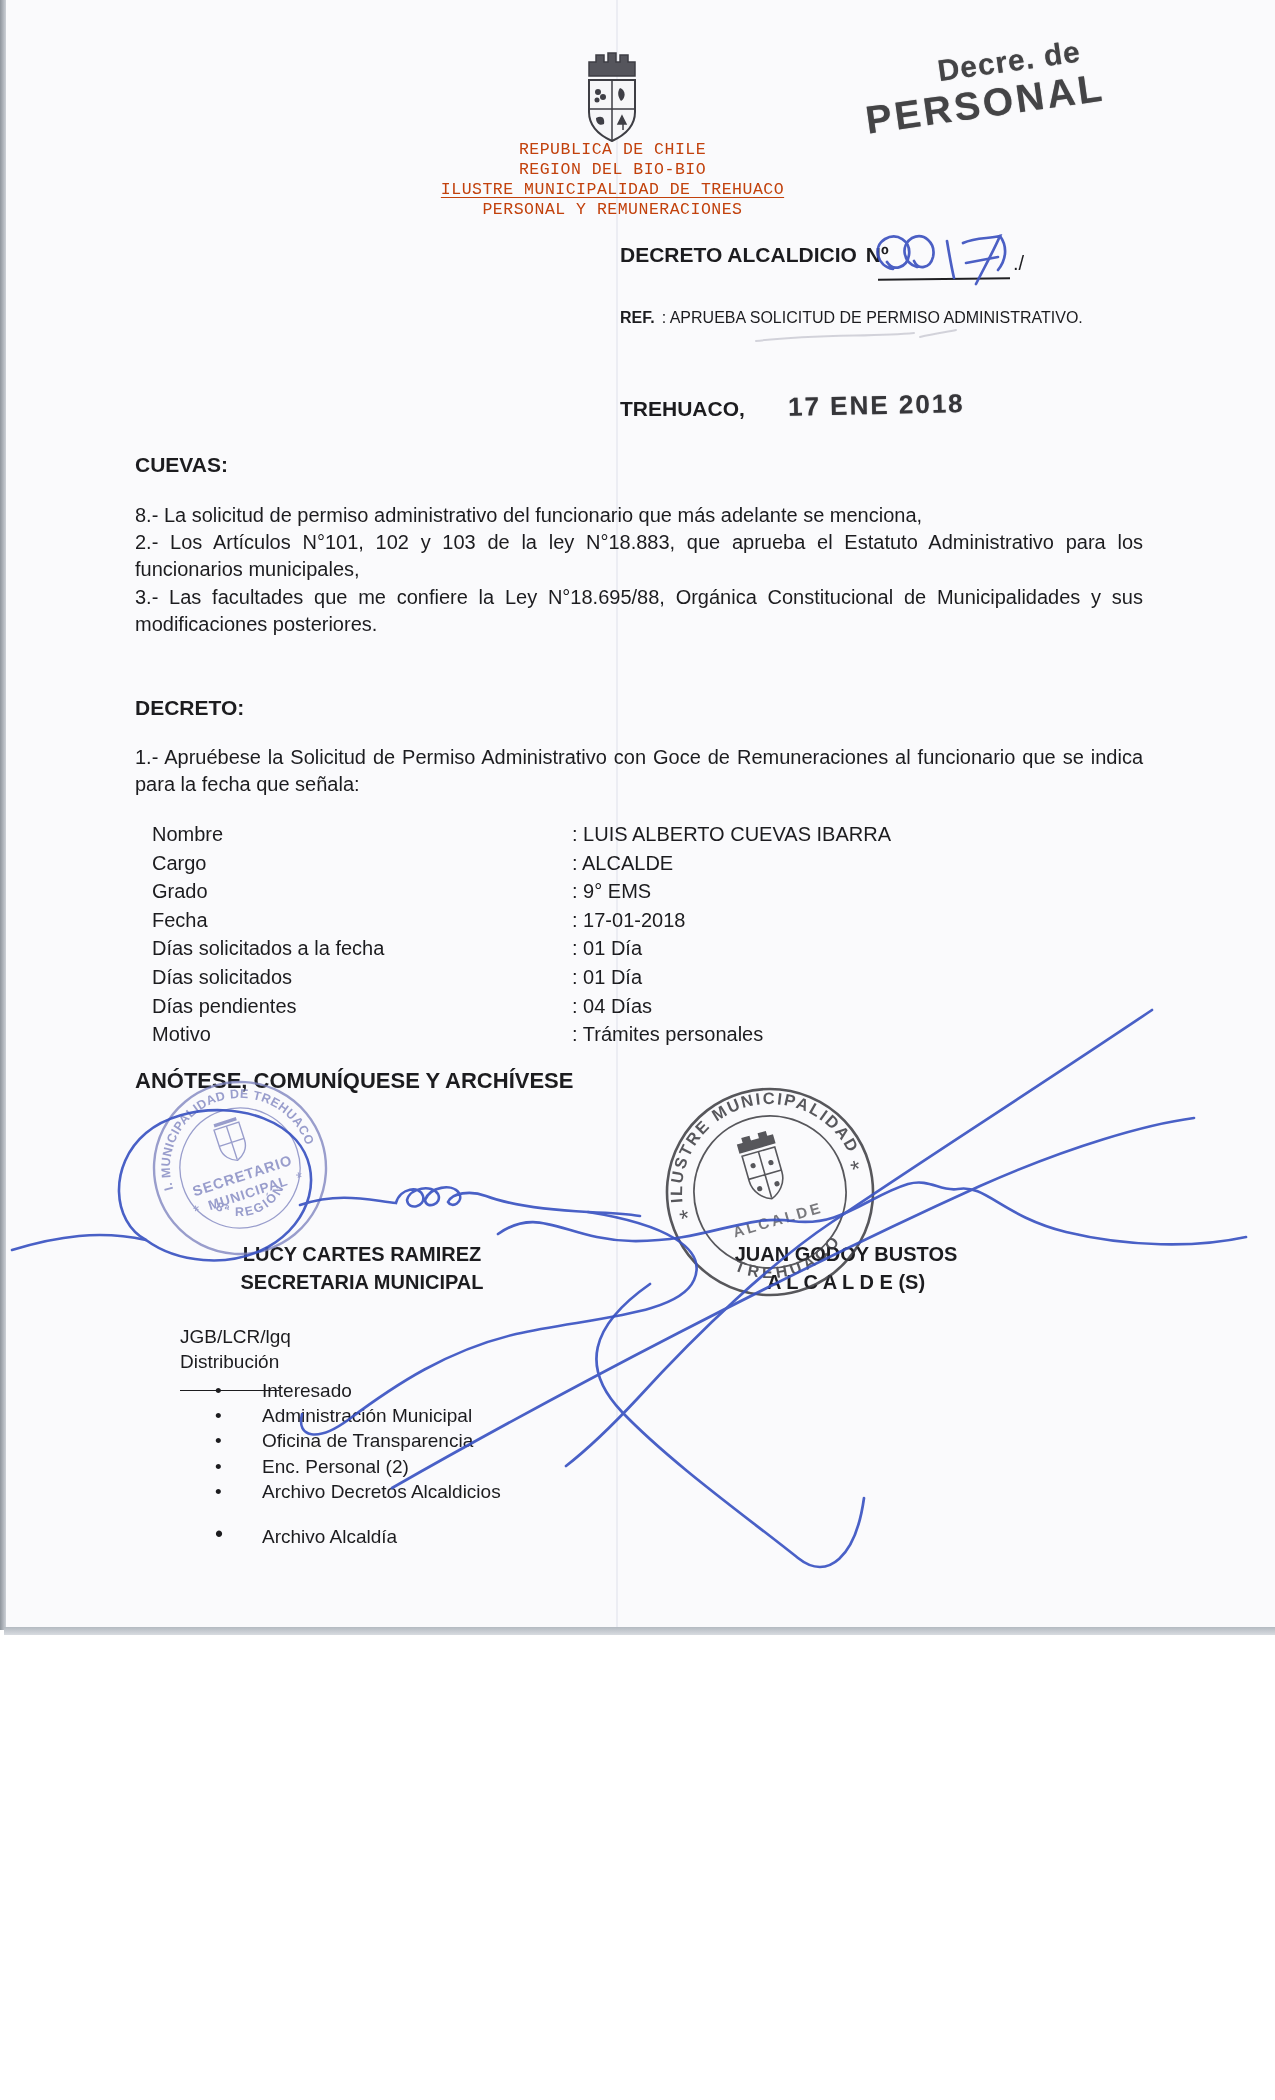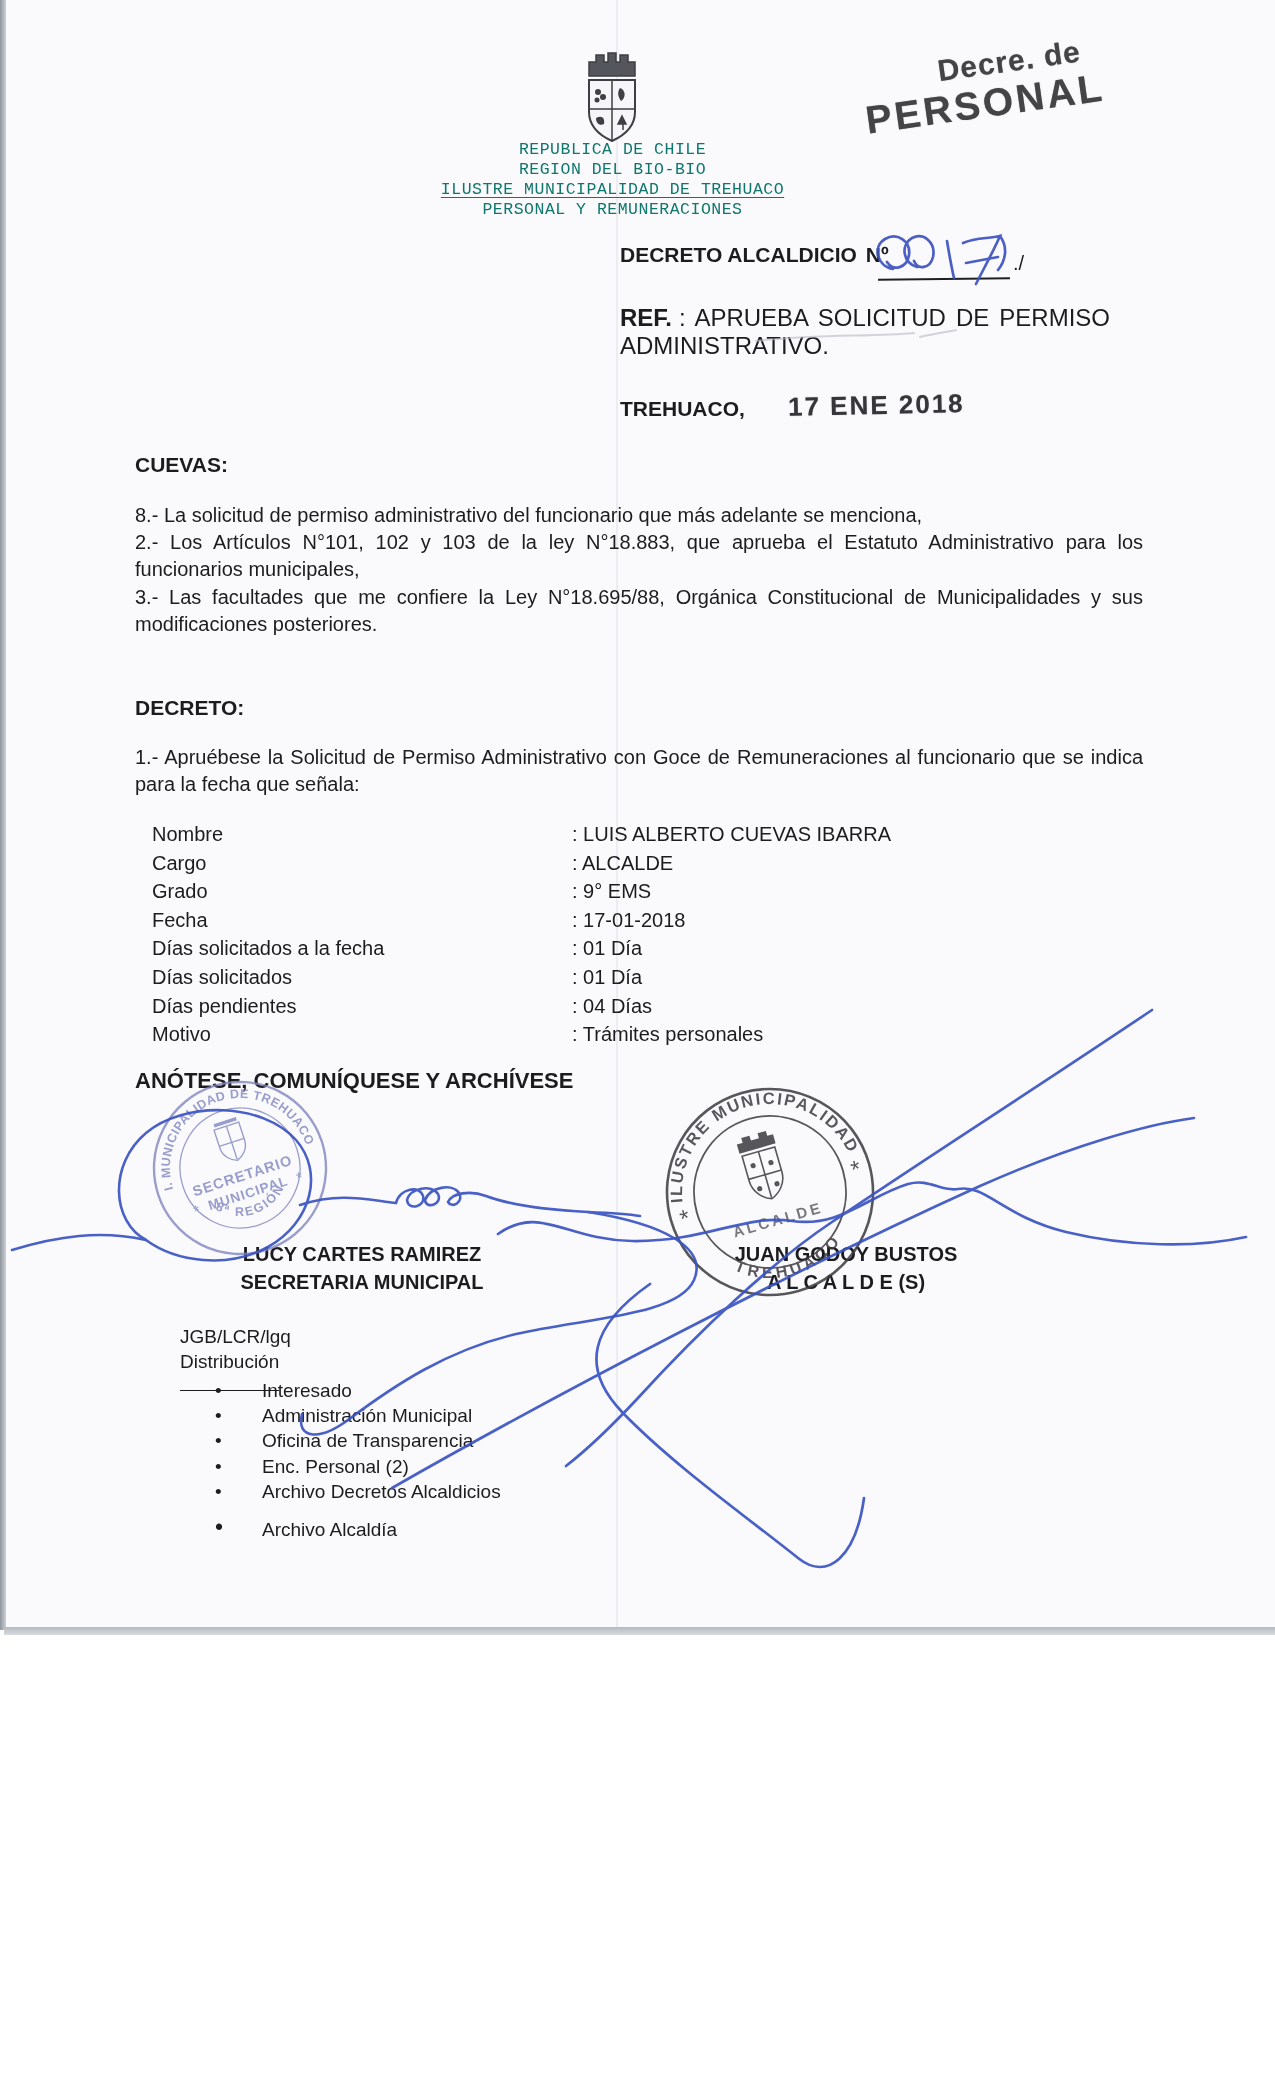--- a/index.html
+++ b/index.html
@@ -10,32 +10,32 @@
   .b{font-weight:bold;}
   .just{text-align:justify;}
   p{margin:0;}
 
   .paper{left:0;top:0;width:1275px;height:1630px;background:#fafafc;}
   .edge-left{left:0;top:0;width:6px;height:1630px;background:linear-gradient(90deg,#8f959d,#cdd1d7);}
   .edge-bottom{left:4px;top:1627px;width:1271px;height:8px;background:linear-gradient(180deg,#b4bac1,#d8dbe0);}
   .fold-line{left:616px;top:0;width:2px;height:1627px;background:rgba(120,130,165,0.10);}
 
   .letterhead{left:330px;top:140px;width:565px;text-align:center;
-              font-family:"Liberation Mono",monospace;font-size:16.5px;line-height:20px;letter-spacing:.5px;color:#0f766e;}
+              font-family:"Liberation Mono",monospace;font-size:16.5px;line-height:20px;letter-spacing:.5px;color:#c2410c;}
   .letterhead .ul{text-decoration:underline;text-underline-offset:3px;}
 
   .corner-stamp{left:862px;top:42px;width:330px;transform:rotate(-8deg);color:#2b2b2e;opacity:.88;}
   .corner-stamp .l1{font-size:30px;font-weight:bold;letter-spacing:1px;margin-left:78px;text-shadow:0 0 1px rgba(43,43,46,.55);}
   .corner-stamp .l2{font-size:39px;font-weight:bold;letter-spacing:3px;margin-top:0;text-shadow:0 0 1px rgba(43,43,46,.55);}
 
   .decree-line{left:620px;top:243px;display:flex;gap:9px;font-size:21px;}
   .num-underline{left:878px;top:278px;width:132px;height:2px;background:#202023;transform:rotate(-.6deg);}
   .num-suffix{left:1013px;top:252px;font-size:20px;}
 
-  .ref-block{left:620px;top:304px;width:490px;font-size:24px;line-height:27.5px;}
+  .ref-block{left:620px;top:304px;width:490px;font-size:16px;line-height:27.5px;}
   .ref-block .t{margin-left:7px;}
 
   .place-date{left:620px;top:397px;font-size:21px;font-weight:bold;}
   .date-stamp{left:788px;top:390px;font-size:26px;font-weight:bold;letter-spacing:2px;color:#26262a;
               transform:rotate(-1.2deg);opacity:.92;text-shadow:0 0 1px rgba(38,38,42,.5);}
 
   .h-sec{font-size:21px;font-weight:bold;}
   .vistos-block{left:135px;top:502px;width:1008px;font-size:20px;line-height:27.2px;}
   .decreto-par{left:135px;top:744px;width:1008px;font-size:20px;line-height:27.2px;}
 
@@ -47,21 +47,21 @@
 
   .sig-name{text-align:center;font-weight:bold;font-size:20px;line-height:28px;}
   .sig-left{left:230px;top:1240px;width:264px;}
   .sig-right{left:706px;top:1240px;width:280px;}
 
   .footer-initials{left:180px;top:1326px;font-size:19px;}
   .footer-dist{left:180px;top:1351px;font-size:19px;border-bottom:1.5px solid #1c1c1f;padding-bottom:17px;}
   .dist-list{left:215px;top:1378px;font-size:19px;list-style:none;margin:0;padding:0;}
   .dist-list li{position:relative;padding-left:47px;line-height:25.2px;}
   .dist-list li::before{content:"•";position:absolute;left:0;top:0;font-size:19px;}
-  .dist-list li.last{margin-top:13px;}
+  .dist-list li.last{margin-top:20px;}
   .dist-list li.last::before{font-size:23px;top:-2px;}
 
   svg{display:block;}
   .overlay{left:0;top:0;pointer-events:none;}
 </style>
 </head>
 <body>
 
 <div class="page">
 

